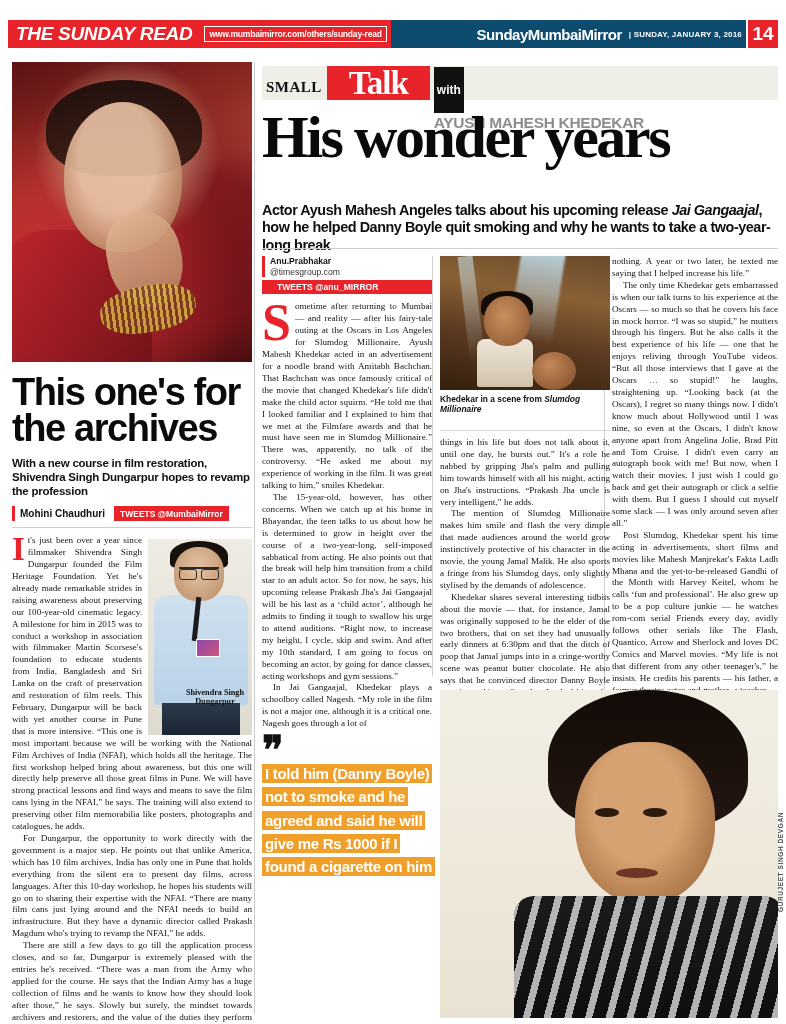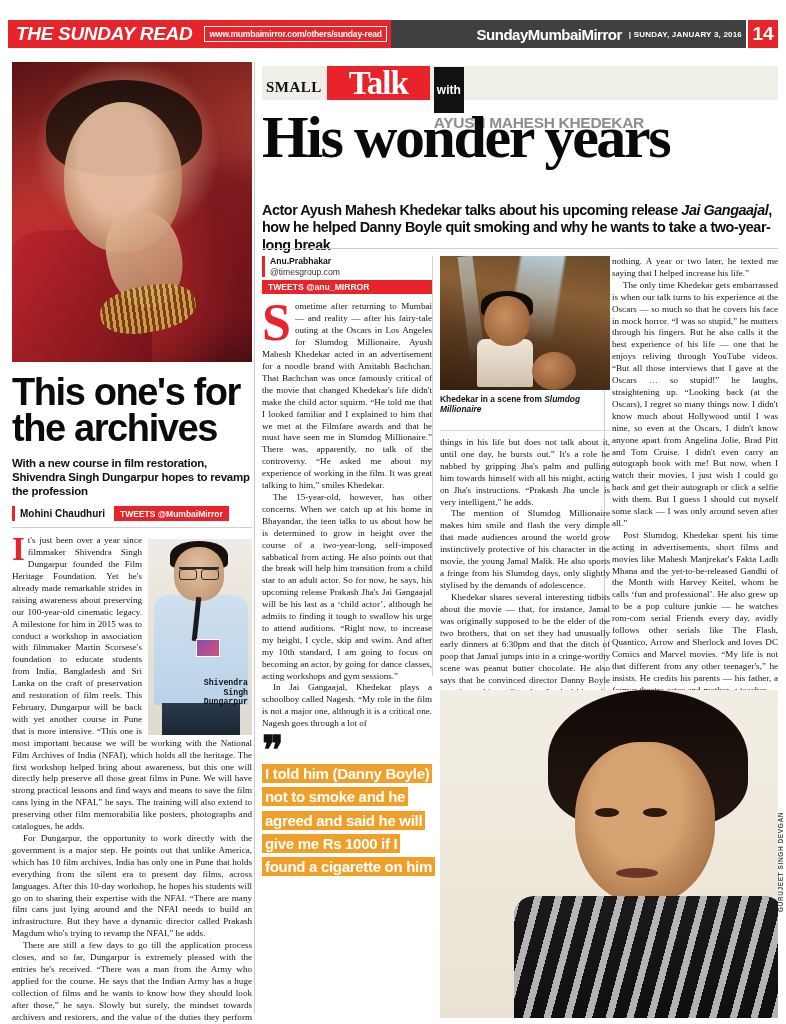--- a/index.html
+++ b/index.html
@@ -10,21 +10,21 @@
     overflow:hidden;
     position:relative;
   }
   .page{position:relative;width:786px;height:1024px;background:#fff;}
 
   
   .masthead{position:absolute;left:8px;top:20px;width:770px;height:28px;display:flex;align-items:stretch;}
   .mh-left{background:#e8232a;color:#fff;display:flex;align-items:center;padding:0 8px;font-family:"Liberation Sans",sans-serif;font-weight:bold;font-style:italic;font-size:19px;letter-spacing:-0.3px;}
   .mh-url-wrap{background:#e8232a;display:flex;align-items:center;padding:0 4px;flex:0 0 auto;}
   .mh-url{border:1px solid #fff;color:#fff;font-family:"Liberation Sans",sans-serif;font-size:8.5px;font-weight:bold;padding:2px 4px;letter-spacing:-0.2px;}
-  .mh-fill{background:#404040;flex:1 1 auto;display:flex;align-items:center;justify-content:flex-end;padding-right:4px;}
+  .mh-fill{background:#0c4a6e;flex:1 1 auto;display:flex;align-items:center;justify-content:flex-end;padding-right:4px;}
   .mh-brand{color:#fff;font-family:"Liberation Sans",sans-serif;font-weight:bold;font-size:15px;letter-spacing:-0.5px;}
   .mh-date{color:#fff;font-family:"Liberation Sans",sans-serif;font-weight:bold;font-size:8px;letter-spacing:0.2px;margin-left:7px;}
   .mh-page{background:#e8232a;color:#fff;font-family:"Liberation Sans",sans-serif;font-weight:bold;font-size:19px;display:flex;align-items:center;justify-content:center;width:30px;border-left:2px solid #fff;}
 
   
   .leftcol{position:absolute;left:12px;top:62px;width:240px;height:952px;}
   .left-photo{width:240px;height:300px;position:relative;overflow:hidden;background:#1a0d0b;}
   .left-photo .pgrad{position:absolute;inset:0;
      background:
       radial-gradient(circle at 48% 30%, rgba(210,160,130,0.95) 0 12%, rgba(150,60,50,0.0) 38%),
@@ -57,21 +57,21 @@
   .photo-inset .bg{position:absolute;inset:0;background:linear-gradient(180deg,#efece5 0%,#e6e2d9 55%,#dedacf 100%);}
   .photo-inset .head2{position:absolute;left:26px;top:8px;width:50px;height:54px;border-radius:46% 46% 44% 44%;background:radial-gradient(ellipse at 48% 40%,#e5c3a4,#b98d68);}
   .photo-inset .hair2{position:absolute;left:22px;top:2px;width:58px;height:28px;border-radius:50% 50% 20% 20%;background:#17100c;}
   .photo-inset .glasses{position:absolute;left:31px;top:28px;width:40px;height:9px;border-top:2px solid #2a2a2a;}
   .photo-inset .glasses:before,.photo-inset .glasses:after{content:"";position:absolute;top:0;width:16px;height:9px;border:1.6px solid #2b2b2b;border-radius:3px;}
   .photo-inset .glasses:before{left:0}.photo-inset .glasses:after{right:0}
   .photo-inset .shirt{position:absolute;left:6px;top:56px;width:94px;height:110px;background:linear-gradient(180deg,#cfe0ef,#b9d2e8);border-radius:14px 14px 4px 4px;}
   .photo-inset .lanyard{position:absolute;left:46px;top:58px;width:5px;height:44px;background:#1b1b1b;transform:rotate(6deg);}
   .photo-inset .badge{position:absolute;left:48px;top:100px;width:22px;height:16px;background:linear-gradient(135deg,#8b4ba8,#d2527f);border:1px solid #fff;}
   .photo-inset .jeans{position:absolute;left:14px;top:164px;width:78px;height:34px;background:linear-gradient(180deg,#2c3a4c,#1a2432);}
-  .photo-cap{position:absolute;right:4px;bottom:28px;font-family:Liberation Mono, monospace;font-weight:bold;font-size:8.2px;line-height:1.2;color:#111;text-align:right;width:66px;}
+  .photo-cap{position:absolute;right:4px;bottom:28px;font-family:Liberation Serif, serif;font-weight:bold;font-size:8.2px;line-height:1.2;color:#111;text-align:center;width:66px;}
 
   
   .vrule{position:absolute;left:254px;top:62px;width:1px;height:952px;background:#c9c9c9;}
 
   
   .talkbar{position:absolute;left:262px;top:66px;width:516px;height:34px;background:#efefe8;display:flex;align-items:stretch;}
   .talk-small{display:flex;align-items:flex-end;padding:0 5px 4px 4px;font-family:"Liberation Serif",serif;font-weight:bold;font-size:15px;letter-spacing:0.5px;color:#111;}
   .talk-red{background:#e8232a;color:#fff;font-family:"Liberation Serif",serif;font-weight:bold;font-size:33px;line-height:34px;padding:0 22px;letter-spacing:-1px;}
   .talk-with{position:relative;display:flex;flex-direction:column;justify-content:flex-start;padding-left:4px;}
   .talk-with .w{background:#111;color:#fff;font-family:"Liberation Sans",sans-serif;font-weight:bold;font-size:12px;padding:16px 3px;align-self:flex-start;margin-top:1px;}
@@ -88,21 +88,21 @@
   .colA{left:262px;}
   .colB{left:440px;}
   .colC{left:612px;width:166px;}
   .coldiv{position:absolute;top:256px;width:1px;background:#cfcfcf;}
   .divAB{left:432px;height:420px;}
   .divBC{left:604px;height:758px;}
 
   .anu-box{border-left:3px solid #e8232a;padding-left:5px;}
   .anu-name{font-family:"Liberation Sans",sans-serif;font-weight:bold;font-size:8.6px;color:#111;line-height:1.25;}
   .anu-mail{font-family:"Liberation Sans",sans-serif;font-size:8.6px;color:#333;line-height:1.25;}
-  .anu-tweet{background:#e8232a;color:#fff;font-family:"Liberation Sans",sans-serif;font-weight:bold;font-size:8.6px;padding:2px 6px;margin-top:3px;}
+  .anu-tweet{background:#e8232a;color:#fff;font-family:"Liberation Sans",sans-serif;font-weight:bold;font-size:8.6px;padding:2px 15px;margin-top:3px;}
 
   .dropcap-big{float:left;font-family:"Liberation Serif",serif;font-weight:bold;font-size:52px;line-height:0.72;color:#e8232a;margin:3px 4px 0 0;}
 
   .talkimg{width:170px;height:134px;position:relative;overflow:hidden;background:#4b2f1c;}
   .talkimg .bgw{position:absolute;inset:0;background:
      linear-gradient(190deg,#6a4a2a 0%,#8a6136 30%,#5b3a20 62%,#33200f 100%);}
   .talkimg .ray{position:absolute;left:44%;top:-6%;width:26%;height:70%;background:linear-gradient(180deg,rgba(200,235,255,.85),rgba(200,235,255,0));transform:rotate(9deg);filter:blur(1px);}
   .talkimg .ray2{position:absolute;left:14%;top:0;width:9%;height:80%;background:linear-gradient(180deg,rgba(210,240,255,.55),rgba(210,240,255,0));transform:rotate(-7deg);}
   .talkimg .boyhead{position:absolute;left:26%;top:30%;width:46px;height:50px;border-radius:48%;background:radial-gradient(ellipse at 45% 40%,#c98f5e,#8a5530);}
   .talkimg .boyhair{position:absolute;left:24%;top:26%;width:52px;height:26px;border-radius:50% 50% 20% 20%;background:#130b06;}
@@ -194,21 +194,21 @@
     <div class="talk-small">SMALL</div>
     <div class="talk-red">Talk</div>
     <div class="talk-with">
       <span class="w">with</span>
       <span class="n">AYUSH MAHESH KHEDEKAR</span>
     </div>
   </div>
 
   <div class="mainhead">His wonder years</div>
 
-  <div class="standfirst"><span>Actor Ayush Mahesh Khedekar talks about his upcoming release </span><i>Jai Gangaajal</i><span>, how he helped Danny Boyle quit smoking and why he wants to take a two-year-long break</span></div>
+  <div class="standfirst"><span>Actor Ayush Mahesh Angeles talks about his upcoming release </span><i>Jai Gangaajal</i><span>, how he helped Danny Boyle quit smoking and why he wants to take a two-year-long break</span></div>
   <div class="rule-under"></div>
 
   <div class="coldiv divAB"></div>
   <div class="coldiv divBC"></div>
 
   <div class="col colA">
     <div class="anu-box">
       <div class="anu-name">Anu.Prabhakar</div>
       <div class="anu-mail">@timesgroup.com</div>
     </div>

